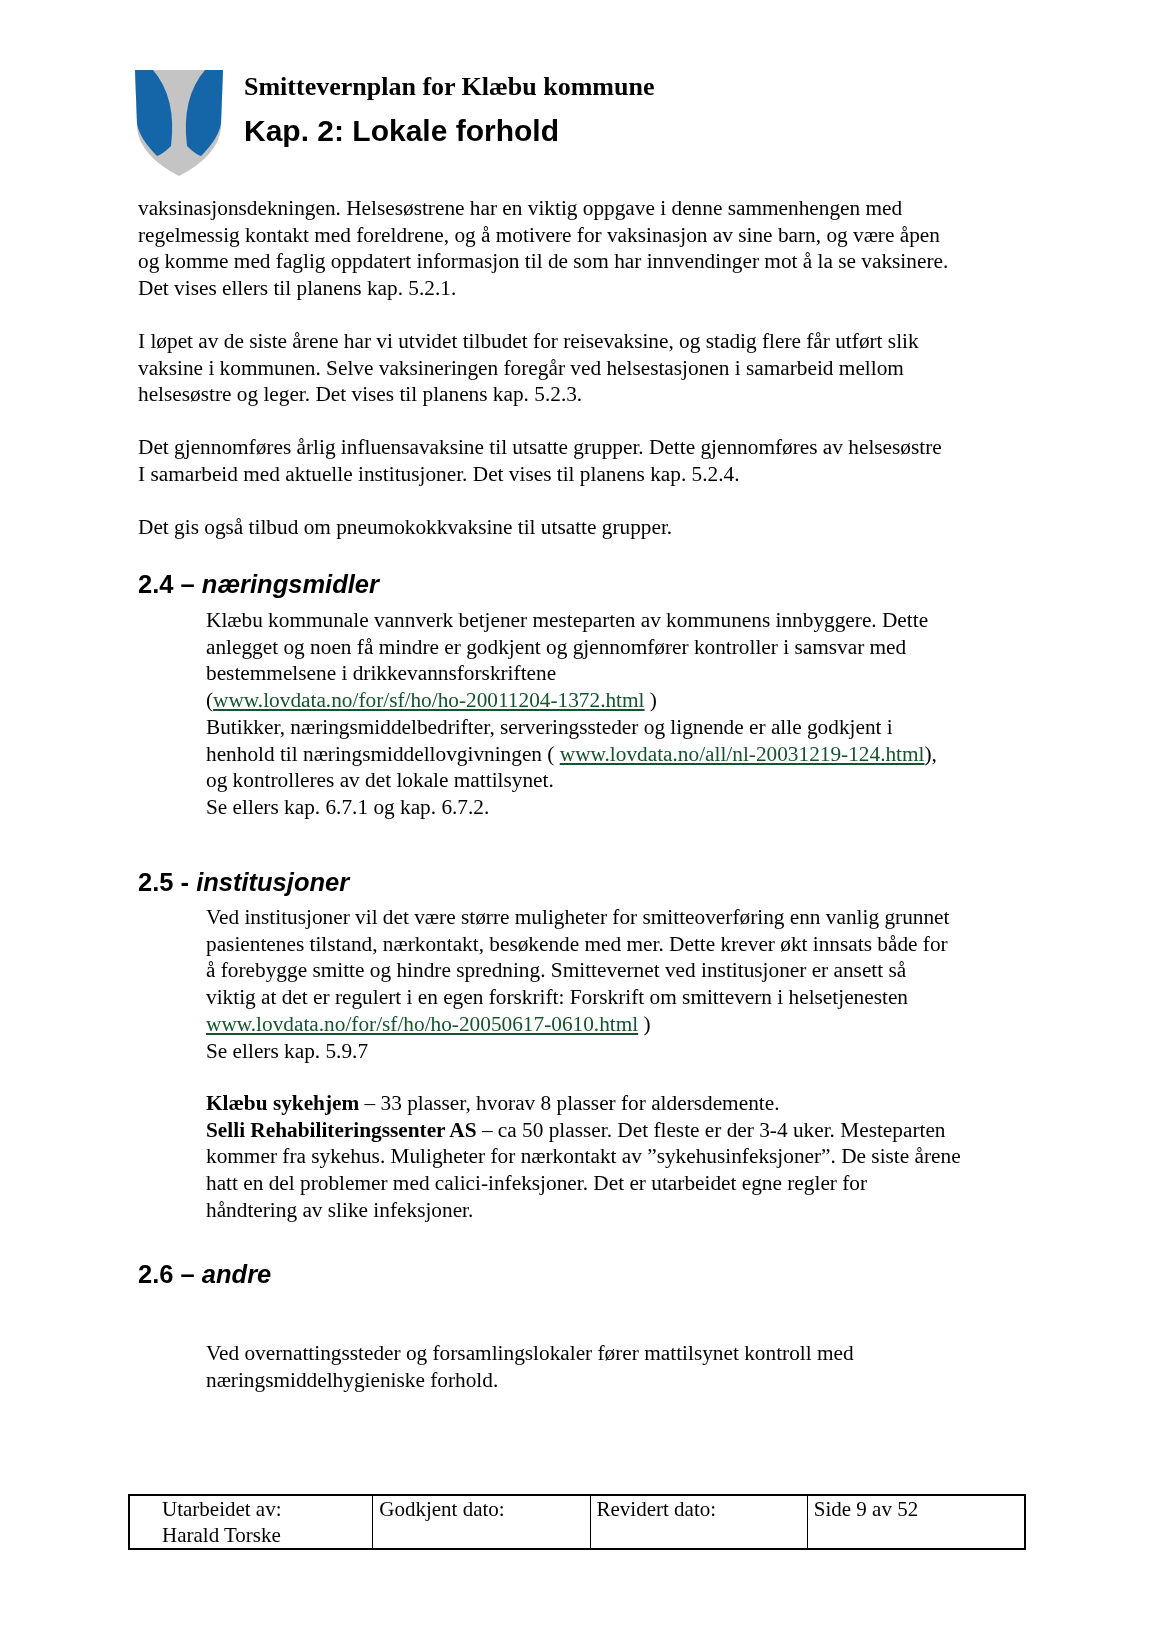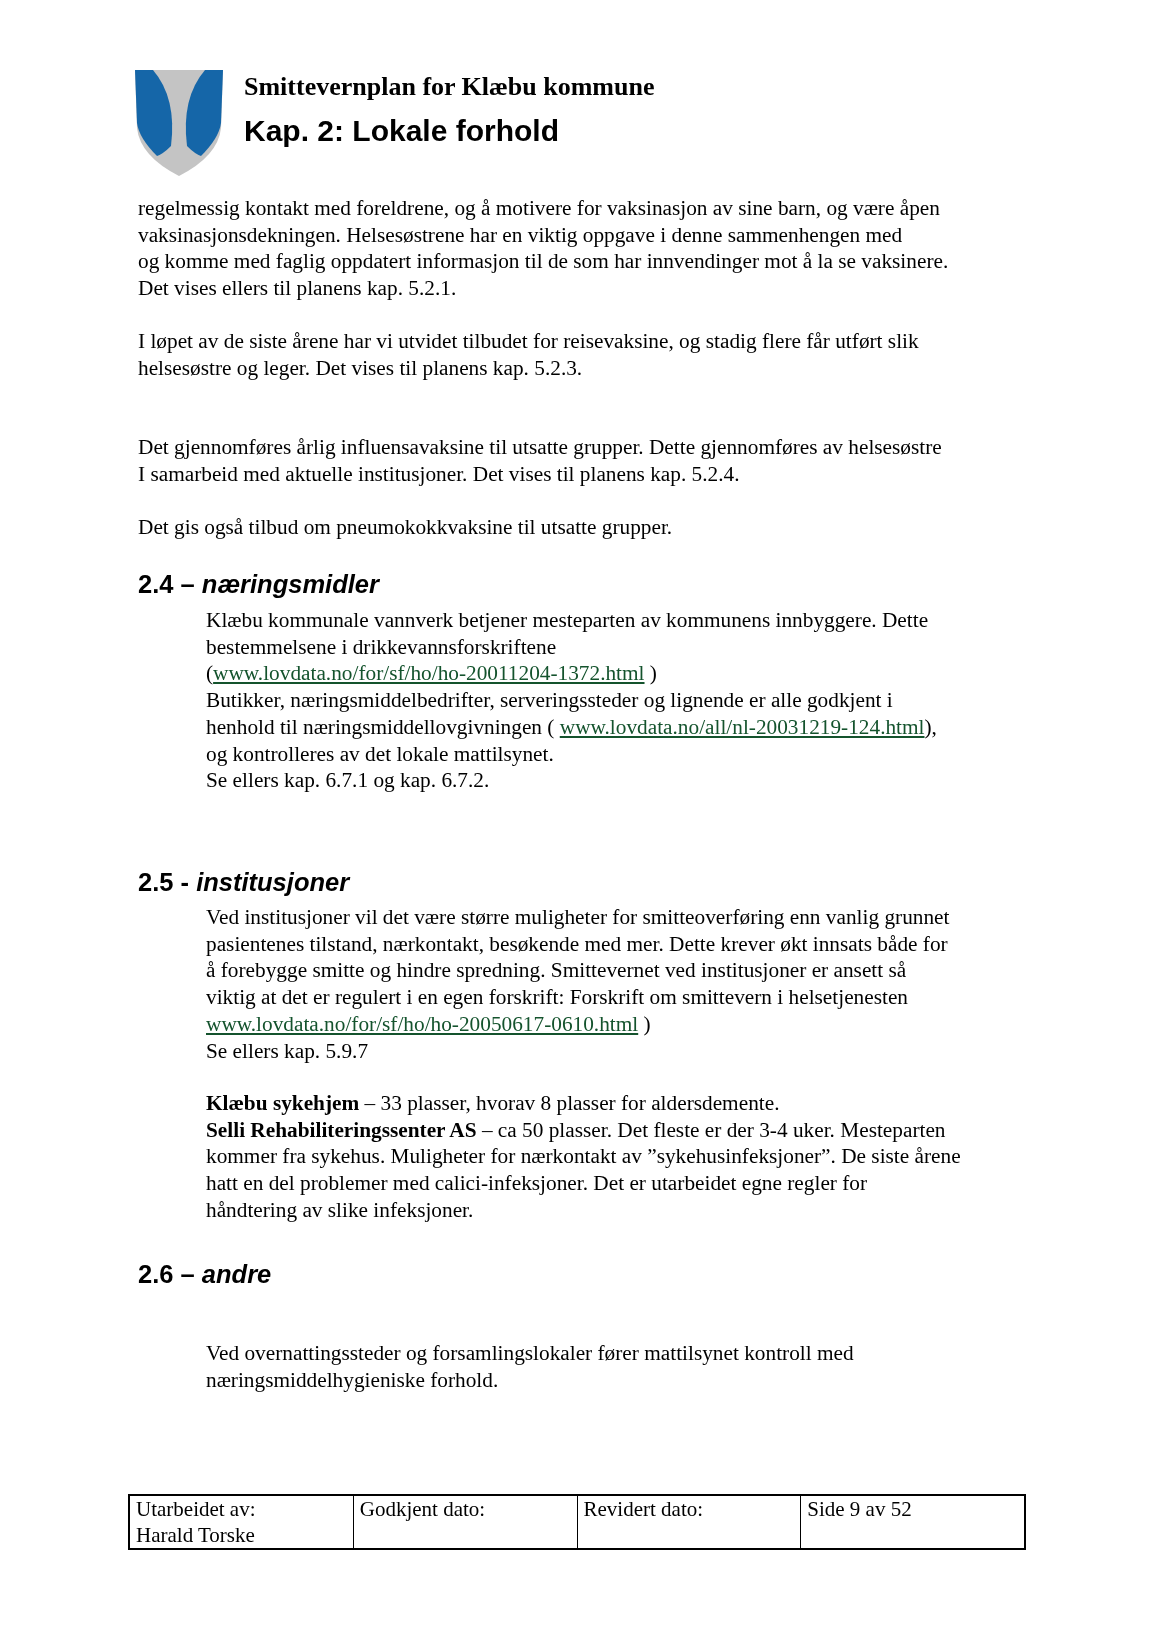--- a/index.html
+++ b/index.html
@@ -13,66 +13,68 @@
 
     .body-text { font-family: "Liberation Serif", serif; font-size: 21.3px; line-height: 26.7px; white-space: nowrap; }
     .block { position: absolute; }
     .line { display: block; }
 
     .h2 { position: absolute; left: 138px; font-family: "Liberation Sans", sans-serif; font-weight: bold; font-size: 25.5px; white-space: nowrap; }
     .h2 .title { font-style: italic; }
 
     a.link { color: #14532d; text-decoration: underline; }
 
-    .footer { position: absolute; left: 128px; top: 1494px; width: 898px; height: 56px; border: 2px solid #000; box-sizing: border-box; display: flex; }
+    .footer { position: absolute; left: 128px; top: 1494px; width: 898px; height: 56px; border: 2px solid #000; box-sizing: border-box; display: flex; padding-left: 26px; }
     .footer .cell { flex: 1; border-right: 1.5px solid #000; padding: 0 6px; font-family: "Liberation Serif", serif; font-size: 21px; line-height: 26px; white-space: nowrap; }
     .footer .cell:last-child { border-right: none; }
   </style>
 </head>
 <body>
 
 <div class="page">
 
   <div class="header">
     <svg class="logo" viewBox="0 0 92 110" xmlns="http://www.w3.org/2000/svg">
       <path d="M2 2 L90 2 L88 60 Q85 88 46 108 Q7 88 4 60 Z" fill="#c4c4c4"></path>
       <path d="M2 2 L20 2 Q44 30 38 78 Q30 86 24 88 Q6 70 4 55 Z" fill="#1566a8"></path>
       <path d="M90 2 L72 2 Q48 30 54 78 Q62 86 68 88 Q86 70 88 55 Z" fill="#1566a8"></path>
     </svg>
     <div class="header-sub">Smittevernplan for Klæbu kommune</div>
     <div class="header-title">Kap. 2: Lokale forhold</div>
   </div>
 
   <div class="block body-text" style="left:138px; top:195px;">
+    <span class="line">vaksinasjonsdekningen. Helsesøstrene har en viktig oppgave i denne sammenhengen med</span>
     <span class="line">regelmessig kontakt med foreldrene, og å motivere for vaksinasjon av sine barn, og være åpen</span>
-    <span class="line">vaksinasjonsdekningen. Helsesøstrene har en viktig oppgave i denne sammenhengen med</span>
     <span class="line">og komme med faglig oppdatert informasjon til de som har innvendinger mot å la se vaksinere.</span>
     <span class="line">Det vises ellers til planens kap. 5.2.1.</span>
   </div>
 
   <div class="block body-text" style="left:138px; top:328px;">
     <span class="line">I løpet av de siste årene har vi utvidet tilbudet for reisevaksine, og stadig flere får utført slik</span>
+    <span class="line">vaksine i kommunen. Selve vaksineringen foregår ved helsestasjonen i samarbeid mellom</span>
     <span class="line">helsesøstre og leger. Det vises til planens kap. 5.2.3.</span>
   </div>
 
   <div class="block body-text" style="left:138px; top:434px;">
     <span class="line">Det gjennomføres årlig influensavaksine til utsatte grupper. Dette gjennomføres av helsesøstre</span>
     <span class="line">I samarbeid med aktuelle institusjoner. Det vises til planens kap. 5.2.4.</span>
   </div>
 
   <div class="block body-text" style="left:138px; top:514px;">
     <span class="line">Det gis også tilbud om pneumokokkvaksine til utsatte grupper.</span>
   </div>
 
   <div class="h2" style="top:570px;">
     <span>2.4 – </span><span class="title">næringsmidler</span>
   </div>
 
   <div class="block body-text" style="left:206px; top:607px;">
     <span class="line">Klæbu kommunale vannverk betjener mesteparten av kommunens innbyggere. Dette</span>
+    <span class="line">anlegget og noen få mindre er godkjent og gjennomfører kontroller i samsvar med</span>
     <span class="line">bestemmelsene i drikkevannsforskriftene</span>
     <span class="line"><span>(</span><a class="link" href="#">www.lovdata.no/for/sf/ho/ho-20011204-1372.html</a><span> )</span></span>
     <span class="line">Butikker, næringsmiddelbedrifter, serveringssteder og lignende er alle godkjent i</span>
     <span class="line"><span>henhold til næringsmiddellovgivningen ( </span><a class="link" href="#">www.lovdata.no/all/nl-20031219-124.html</a><span>),</span></span>
     <span class="line">og kontrolleres av det lokale mattilsynet.</span>
     <span class="line">Se ellers kap. 6.7.1 og kap. 6.7.2.</span>
   </div>
 
   <div class="h2" style="top:868px;">
     <span>2.5 - </span><span class="title">institusjoner</span>

